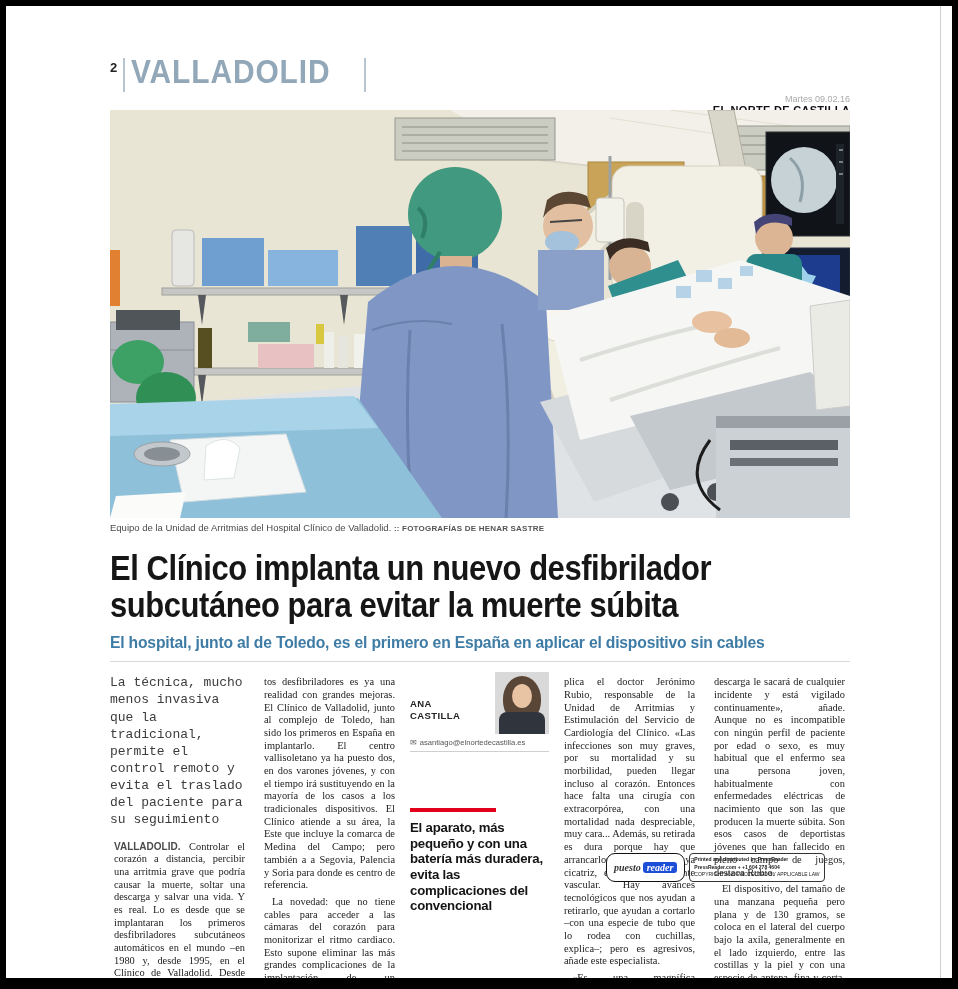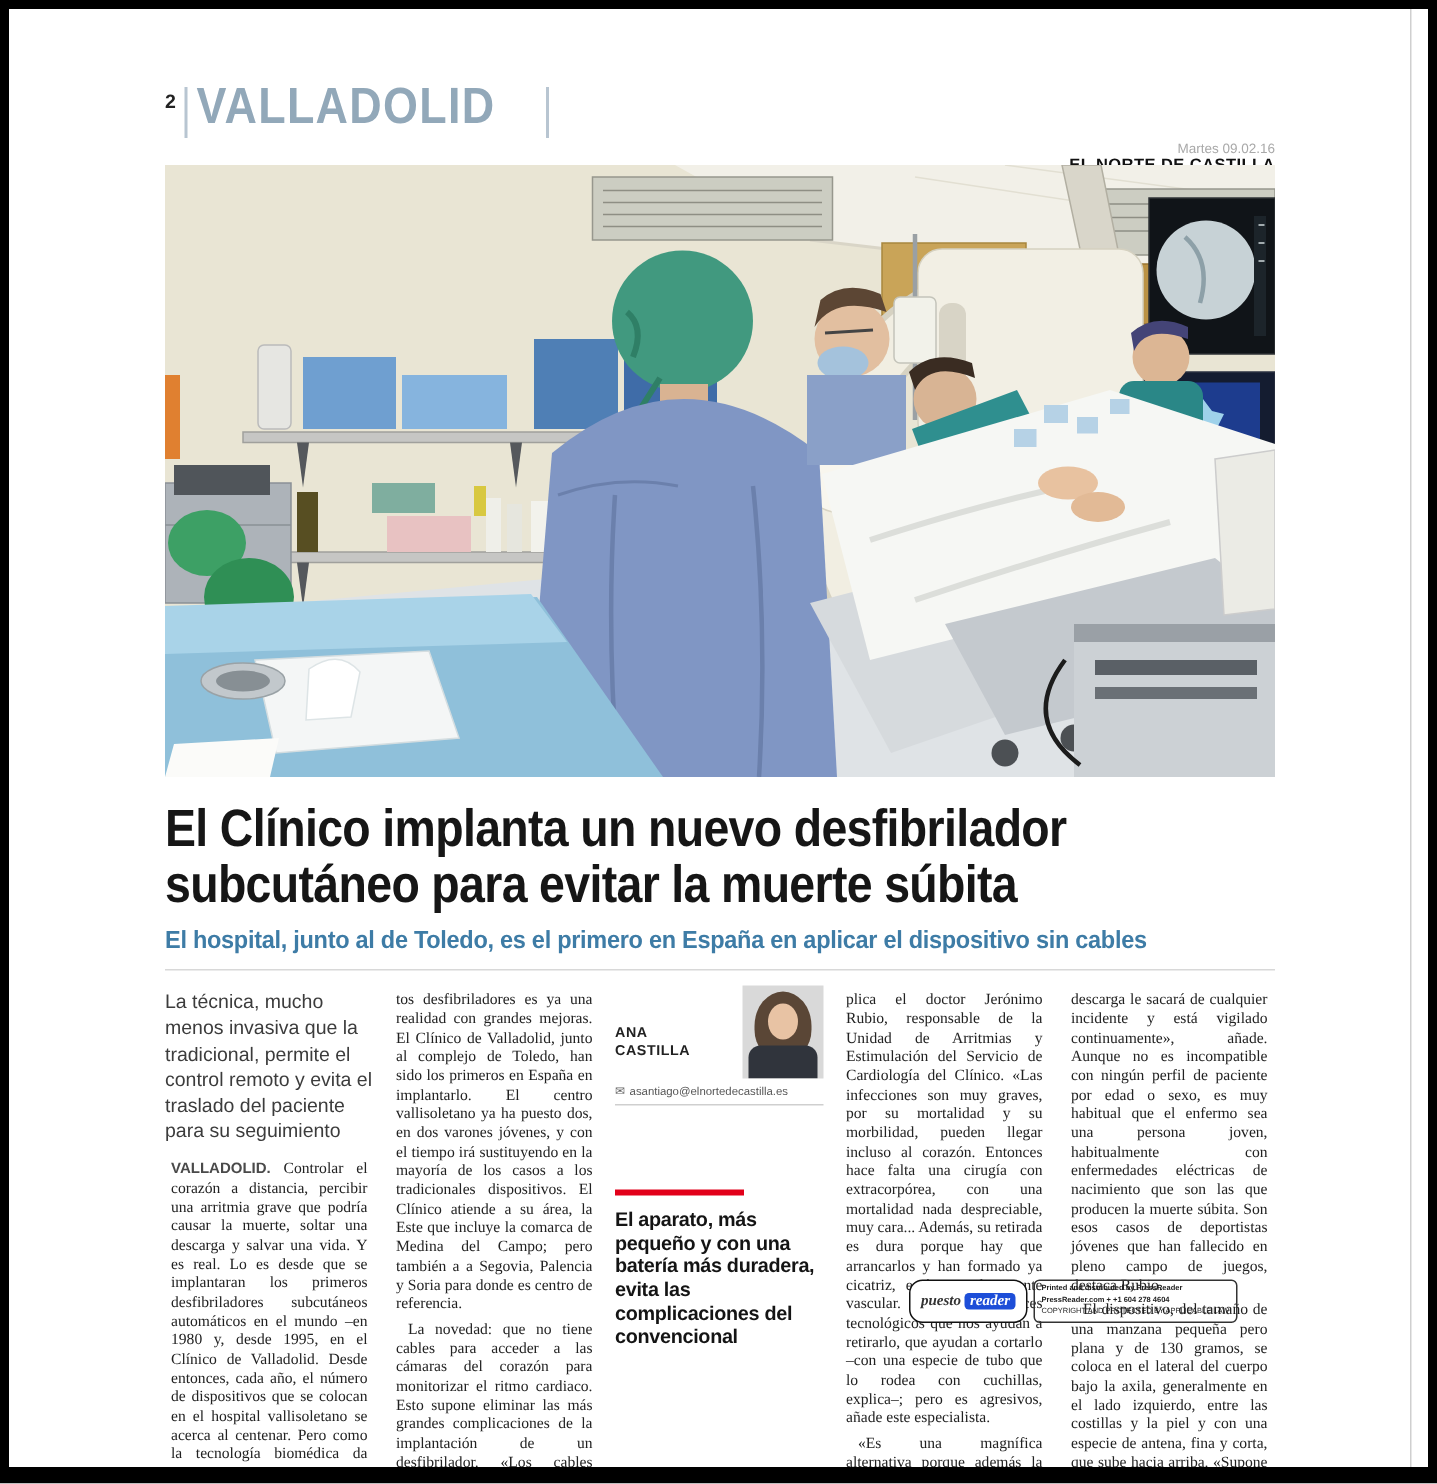--- a/index.html
+++ b/index.html
@@ -30,21 +30,21 @@
   
   h1.headline{margin:16px 0 0 0;font-size:35px;line-height:1.06;color:#161616;font-weight:bold;
       letter-spacing:-.5px;width:113%;transform:scaleX(.885);transform-origin:0 0;}
   h2.deck{margin:10px 0 0 0;font-size:16.5px;font-weight:bold;color:#3e7ca6;letter-spacing:-.2px;
       width:105%;transform:scaleX(.95);transform-origin:0 0;}
   .deck-rule{height:1px;background:#d8d8d8;margin-top:9px;}
 
   
   .columns{display:flex;gap:11px;margin-top:10px;}
   .col{width:139px;min-height:258px;}
-  .intro{margin:2px 0 12px 0;font-family:Liberation Sans, sans-serif;font-size:13px;
+  .intro{margin:2px 0 12px 0;font-family:Liberation Mono, monospace;font-size:13px;
          line-height:1.32;color:#3c3c3c;font-weight:500;}
   p.body{margin:4px;font-family:"Liberation Serif",serif;font-size:10.4px;line-height:1.22;
          color:#222;text-align:justify;}
   p.body.indent{text-indent:8px;}
   .dateline{font-family:"Liberation Sans",sans-serif;font-weight:bold;font-size:10px;color:#4a4a4a;}
 
   
   .author-box{border-bottom:1px solid #cfcfcf;padding-bottom:4px;}
   .author-top{display:flex;justify-content:space-between;}
   .author-name{font-weight:bold;font-size:9.5px;color:#222;letter-spacing:.4px;line-height:1.25;
@@ -248,20 +248,24 @@
           <polygon points="0,294 244,286 268,318 0,326" fill="#a9d3e8"></polygon>
           <path d="M60,330 L176,324 L196,382 L74,392 Z" fill="#f4f6f6" stroke="#d4dde0"></path>
           <path d="M96,336 q20,-14 34,2 l-6,30 -30,2 z" fill="#ffffff" stroke="#dde4e6"></path>
           <ellipse cx="52" cy="344" rx="28" ry="12" fill="#c2c8cc" stroke="#9aa2a6"></ellipse>
           <ellipse cx="52" cy="344" rx="18" ry="7" fill="#878f94"></ellipse>
           <polygon points="6,386 76,382 70,408 0,408" fill="#fbfbf9"></polygon>
         </g>
       </svg>
     </figure>
 
+    <figcaption>
+      <span>Equipo de la Unidad de Arritmias del Hospital Clínico de Valladolid.</span>
+      <span class="credit">:: FOTOGRAFÍAS DE HENAR SASTRE</span>
+    </figcaption>
 
     <h1 class="headline">El Clínico implanta un nuevo desfibrilador subcutáneo para evitar la muerte súbita</h1>
     <h2 class="deck">El hospital, junto al de Toledo, es el primero en España en aplicar el dispositivo sin cables</h2>
     <div class="deck-rule"></div>
 
     <div class="columns">
 
       <div class="col">
         <p class="intro">La técnica, mucho menos invasiva que la tradicional, permite el control remoto y evita el traslado del paciente para su seguimiento</p>
         <p class="body"><b class="dateline">VALLADOLID.</b> <span>Controlar el corazón a distancia, percibir una arritmia grave que podría causar la muerte, soltar una descarga y salvar una vida. Y es real. Lo es desde que se implantaran los primeros desfibriladores subcutáneos automáticos en el mundo –en 1980 y, desde 1995, en el Clínico de Valladolid. Desde entonces, cada año, el número de dispositivos que se colocan en el hospital vallisoletano se acerca al centenar. Pero como la tecnología biomédica da pasos de gigante, la nueva generación de es-</span></p>

